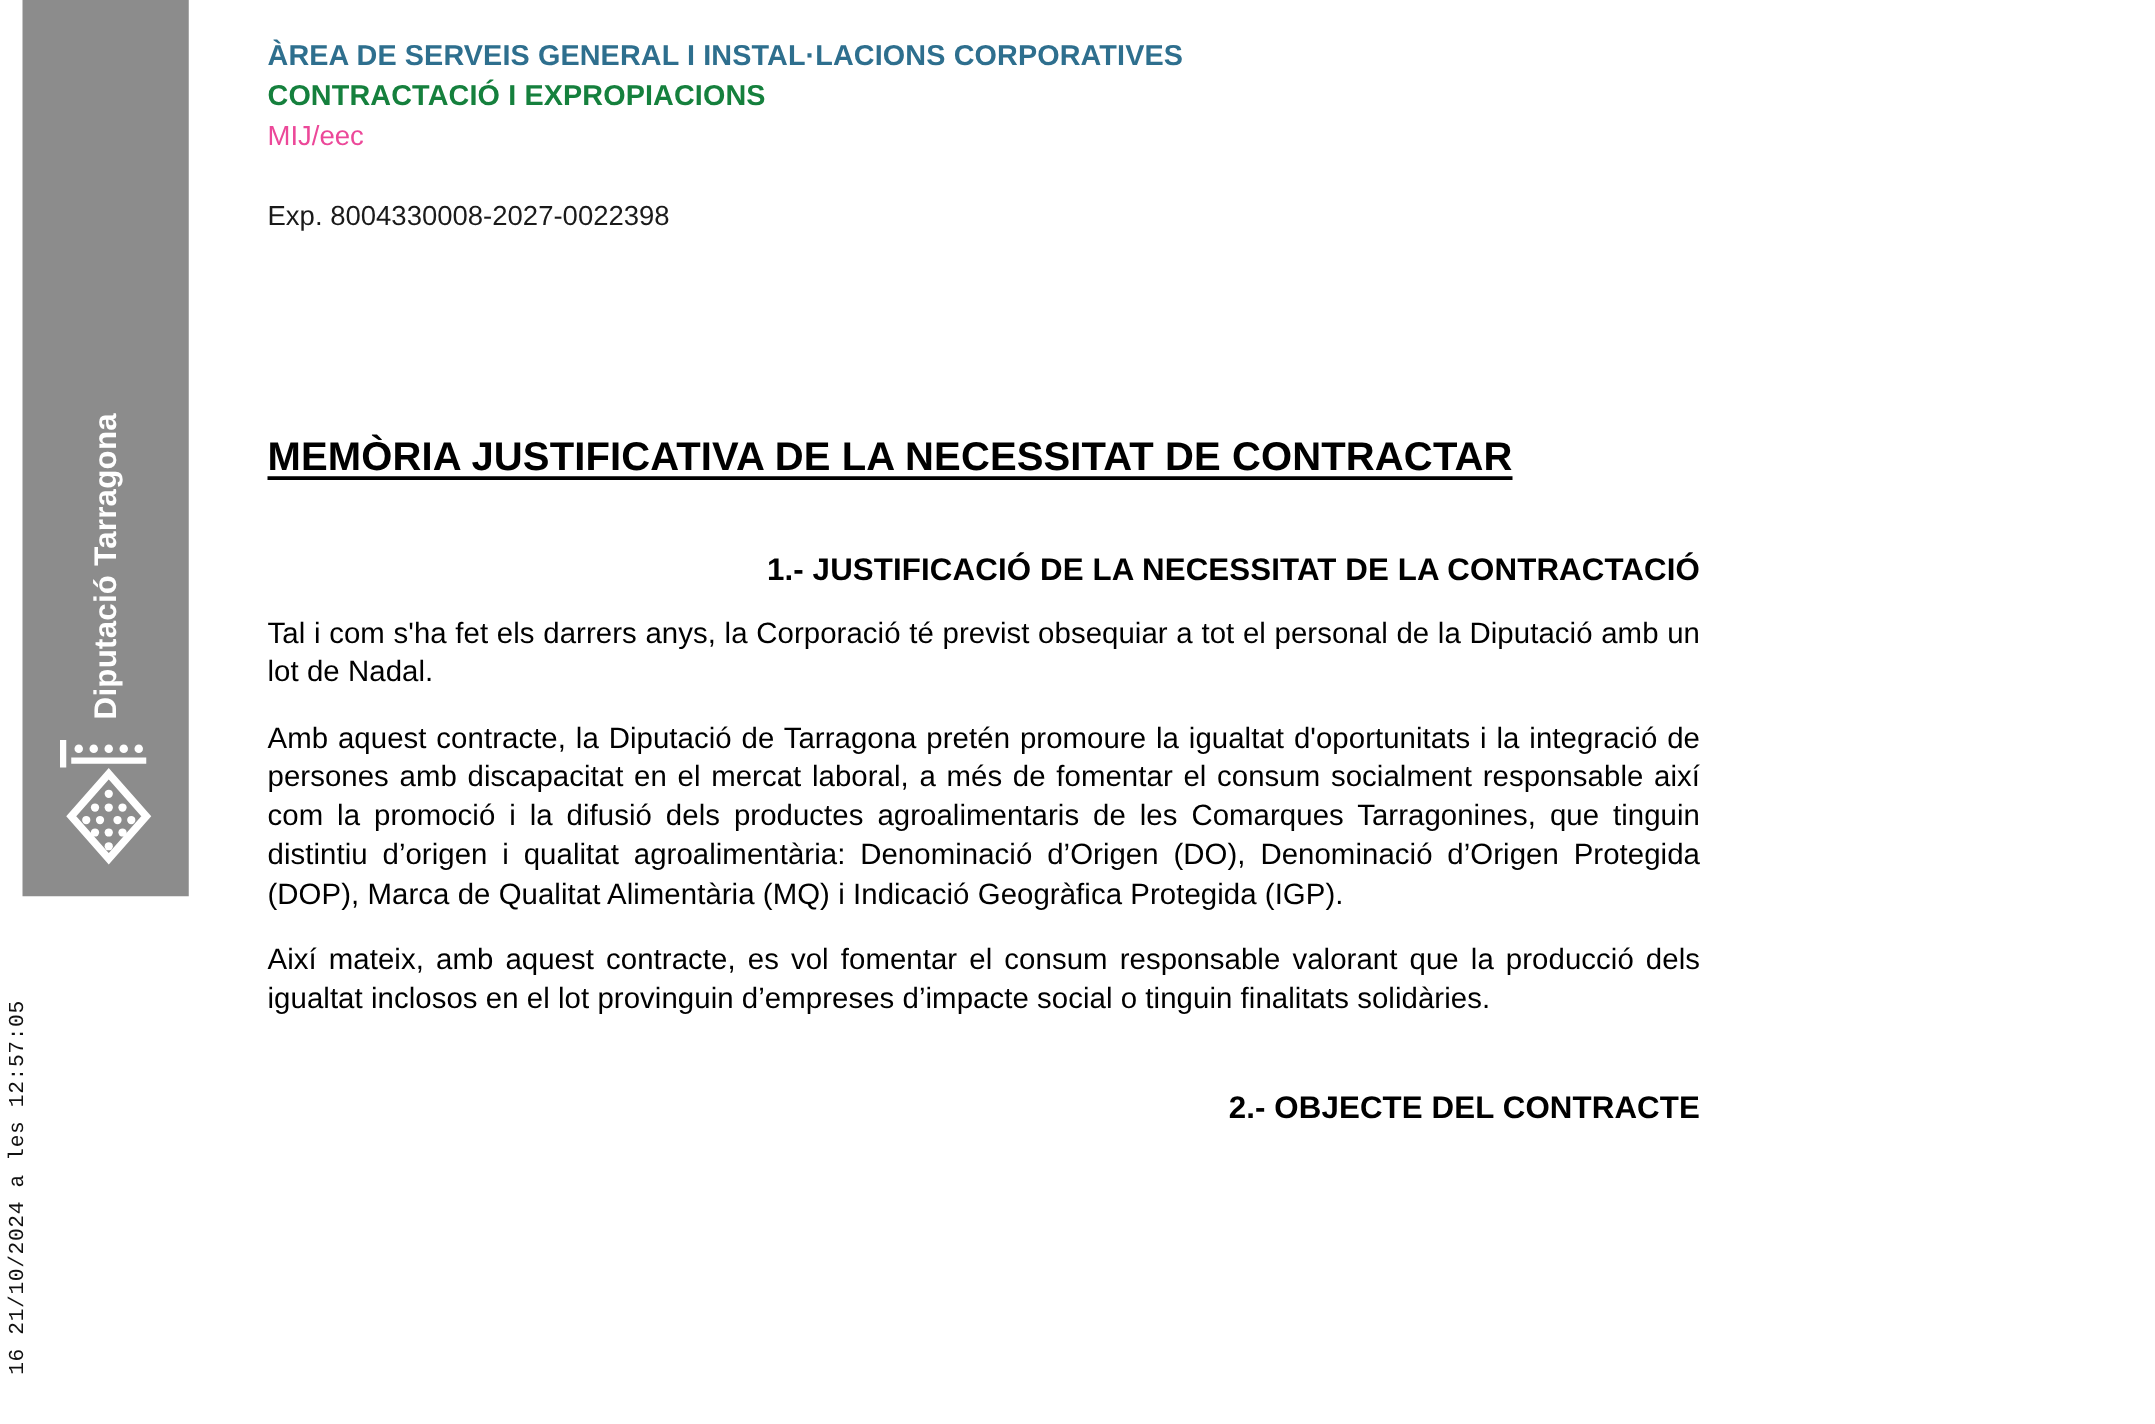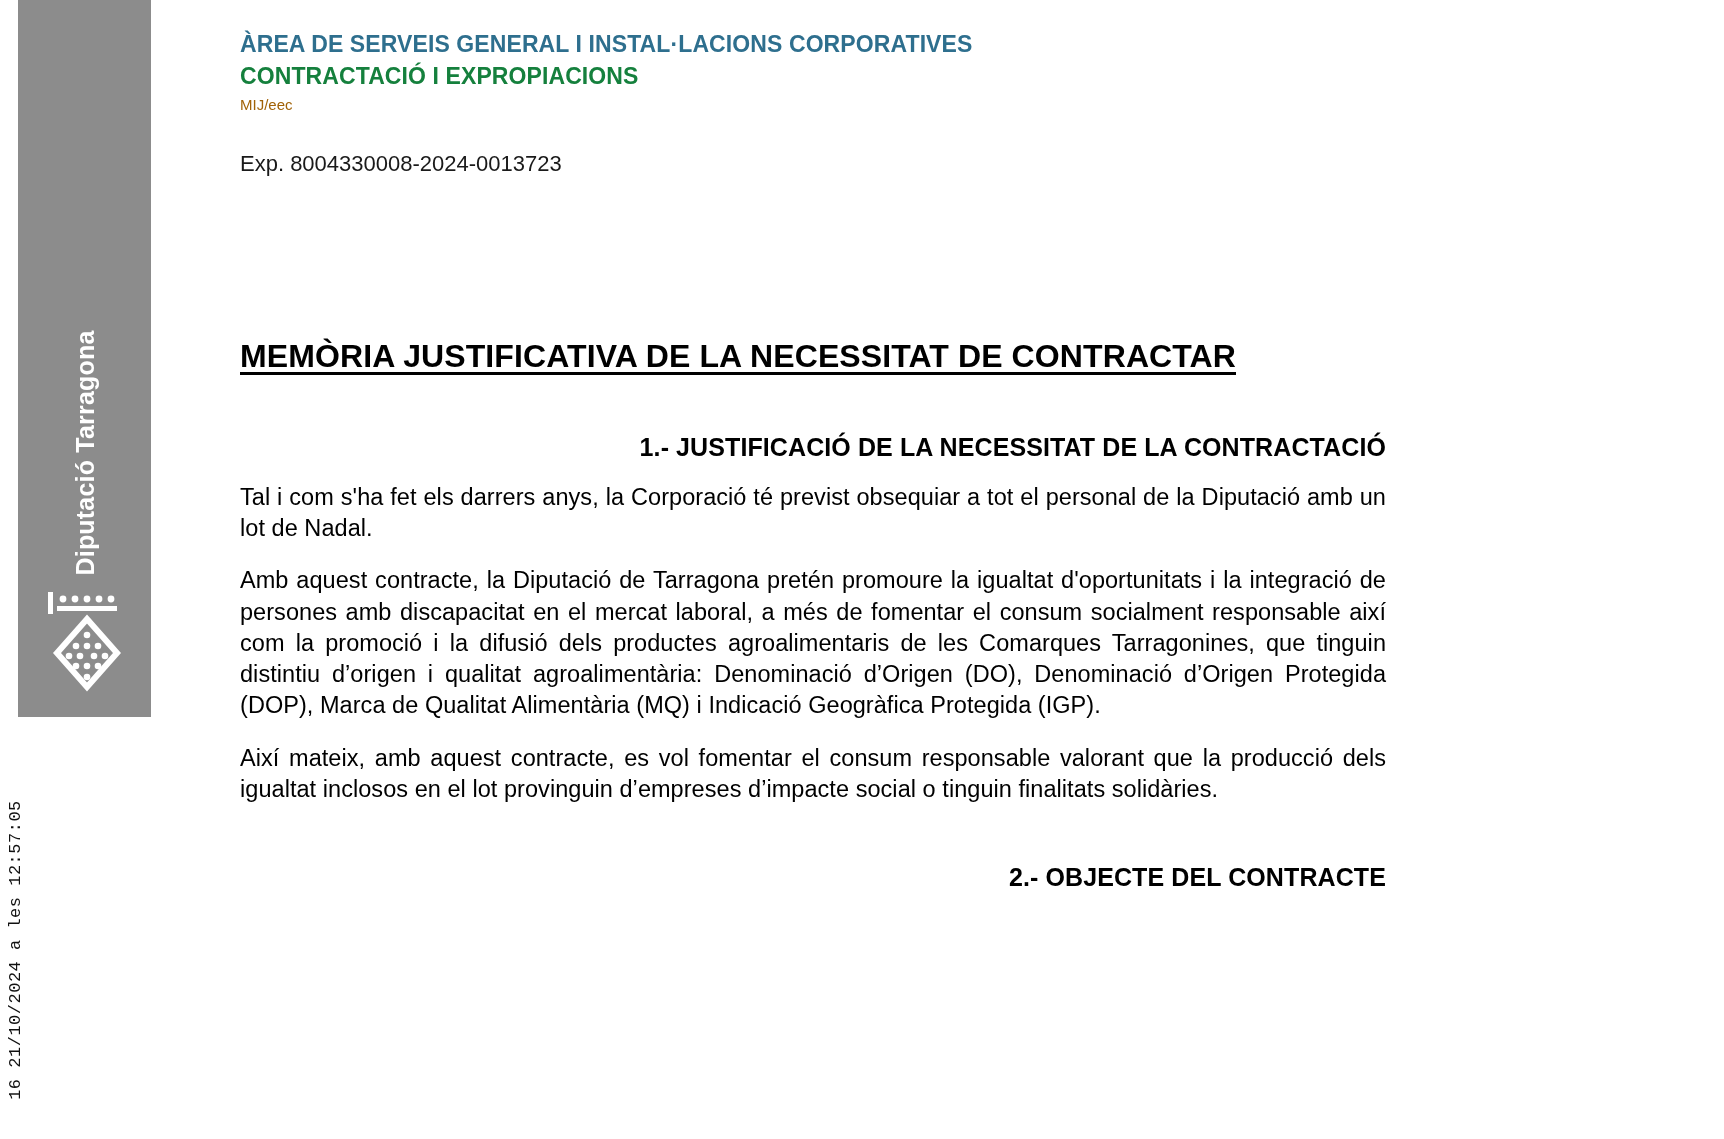--- a/index.html
+++ b/index.html
@@ -85,21 +85,20 @@
     width: 84px;
     height: 110px;
   }
 
   
   .doc {
     position: absolute;
     left: 214px;
     top: 0;
     width: 1146px;
-    margin-left: 26px;
   }
 
   .hdr-block {
     padding-top: 30px;
   }
   .hdr-area {
     font-size: 23px;
     font-weight: bold;
     color: #2e6f8e;
     letter-spacing: 0.1px;
@@ -108,22 +107,22 @@
   }
   .hdr-unit {
     font-size: 23px;
     font-weight: bold;
     color: #15803d;
     letter-spacing: 0.1px;
     line-height: 1.28;
     margin: 3px 0 0 0;
   }
   .hdr-ref {
-    font-size: 15px;
-    color: #a16207;
+    font-size: 22px;
+    color: #ec4899;
     line-height: 1.3;
     margin: 3px 0 0 0;
   }
   .hdr-exp {
     font-size: 22px;
     color: #1a1a1a;
     line-height: 1.3;
     margin: 36px 0 0 0;
   }
 
@@ -200,21 +199,21 @@
       </g>
     </svg>
   </div>
 
   <div class="doc">
 
     <div class="hdr-block">
       <div class="hdr-area">ÀREA DE SERVEIS GENERAL I INSTAL·LACIONS CORPORATIVES</div>
       <div class="hdr-unit">CONTRACTACIÓ I EXPROPIACIONS</div>
       <div class="hdr-ref">MIJ/eec</div>
-      <div class="hdr-exp">Exp. 8004330008-2024-0013723</div>
+      <div class="hdr-exp">Exp. 8004330008-2027-0022398</div>
     </div>
 
     <h1 class="doc-title">MEMÒRIA JUSTIFICATIVA DE LA NECESSITAT DE CONTRACTAR</h1>
 
     <h2 class="section">1.- JUSTIFICACIÓ DE LA NECESSITAT DE LA CONTRACTACIÓ</h2>
     <p class="body">Tal i com s'ha fet els darrers anys, la Corporació té previst obsequiar a tot el personal de la Diputació amb un lot de Nadal.</p>
     <p class="body tight">Amb aquest contracte, la Diputació de Tarragona pretén promoure la igualtat d'oportunitats i la integració de persones amb discapacitat en el mercat laboral, a més de fomentar el consum socialment responsable així com la promoció i la difusió dels productes agroalimentaris de les Comarques Tarragonines, que tinguin distintiu d’origen i qualitat agroalimentària: Denominació d’Origen (DO), Denominació d’Origen Protegida (DOP), Marca de Qualitat Alimentària (MQ) i Indicació Geogràfica Protegida (IGP).</p>
     <p class="body tight">Així mateix, amb aquest contracte, es vol fomentar el consum responsable valorant que la producció dels igualtat inclosos en el lot provinguin d’empreses d’impacte social o tinguin finalitats solidàries.</p>
 
     <h2 class="section sec2">2.- OBJECTE DEL CONTRACTE</h2>

